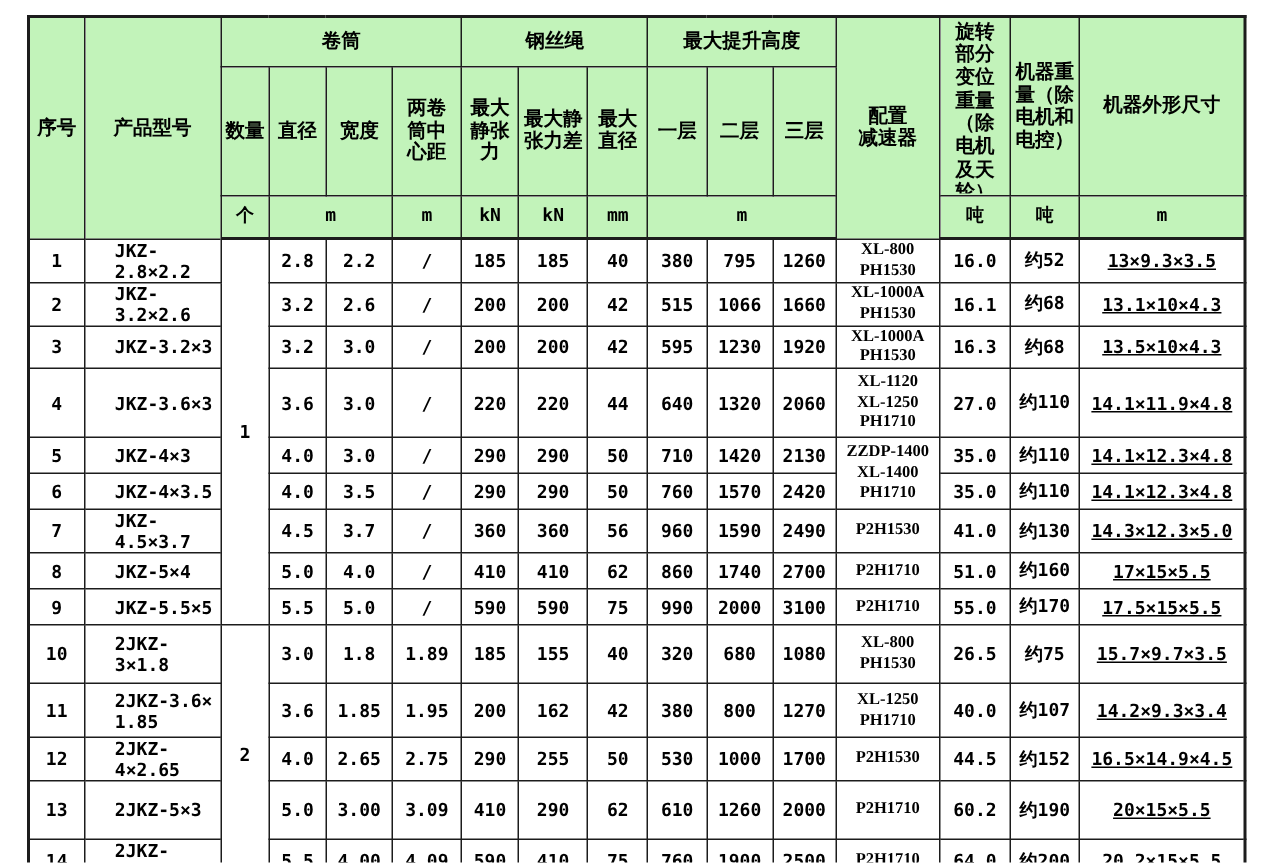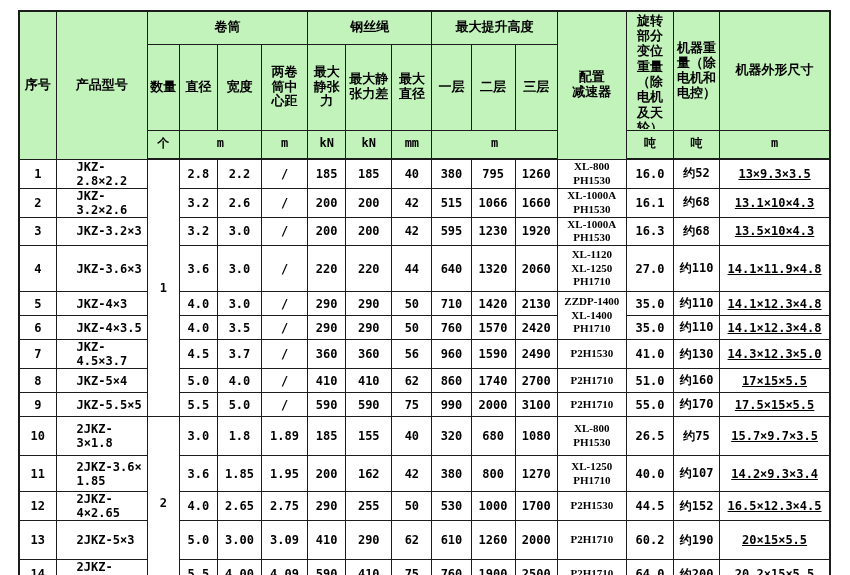--- a/index.html
+++ b/index.html
@@ -313,21 +313,21 @@
       <td>2.75</td>
       <td>290</td>
       <td>255</td>
       <td>50</td>
       <td>530</td>
       <td>1000</td>
       <td>1700</td>
       <td class="red">P2H1530</td>
       <td>44.5</td>
       <td>约152</td>
-      <td class="dim">16.5×12.3×4.5</td>
+      <td class="dim">16.5×14.9×4.5</td>
     </tr>
     <tr style="height:39px">
       <td>13</td>
       <td class="model">2JKZ-5×3</td>
       <td>5.0</td>
       <td>3.00</td>
       <td>3.09</td>
       <td>410</td>
       <td>290</td>
       <td>62</td>

